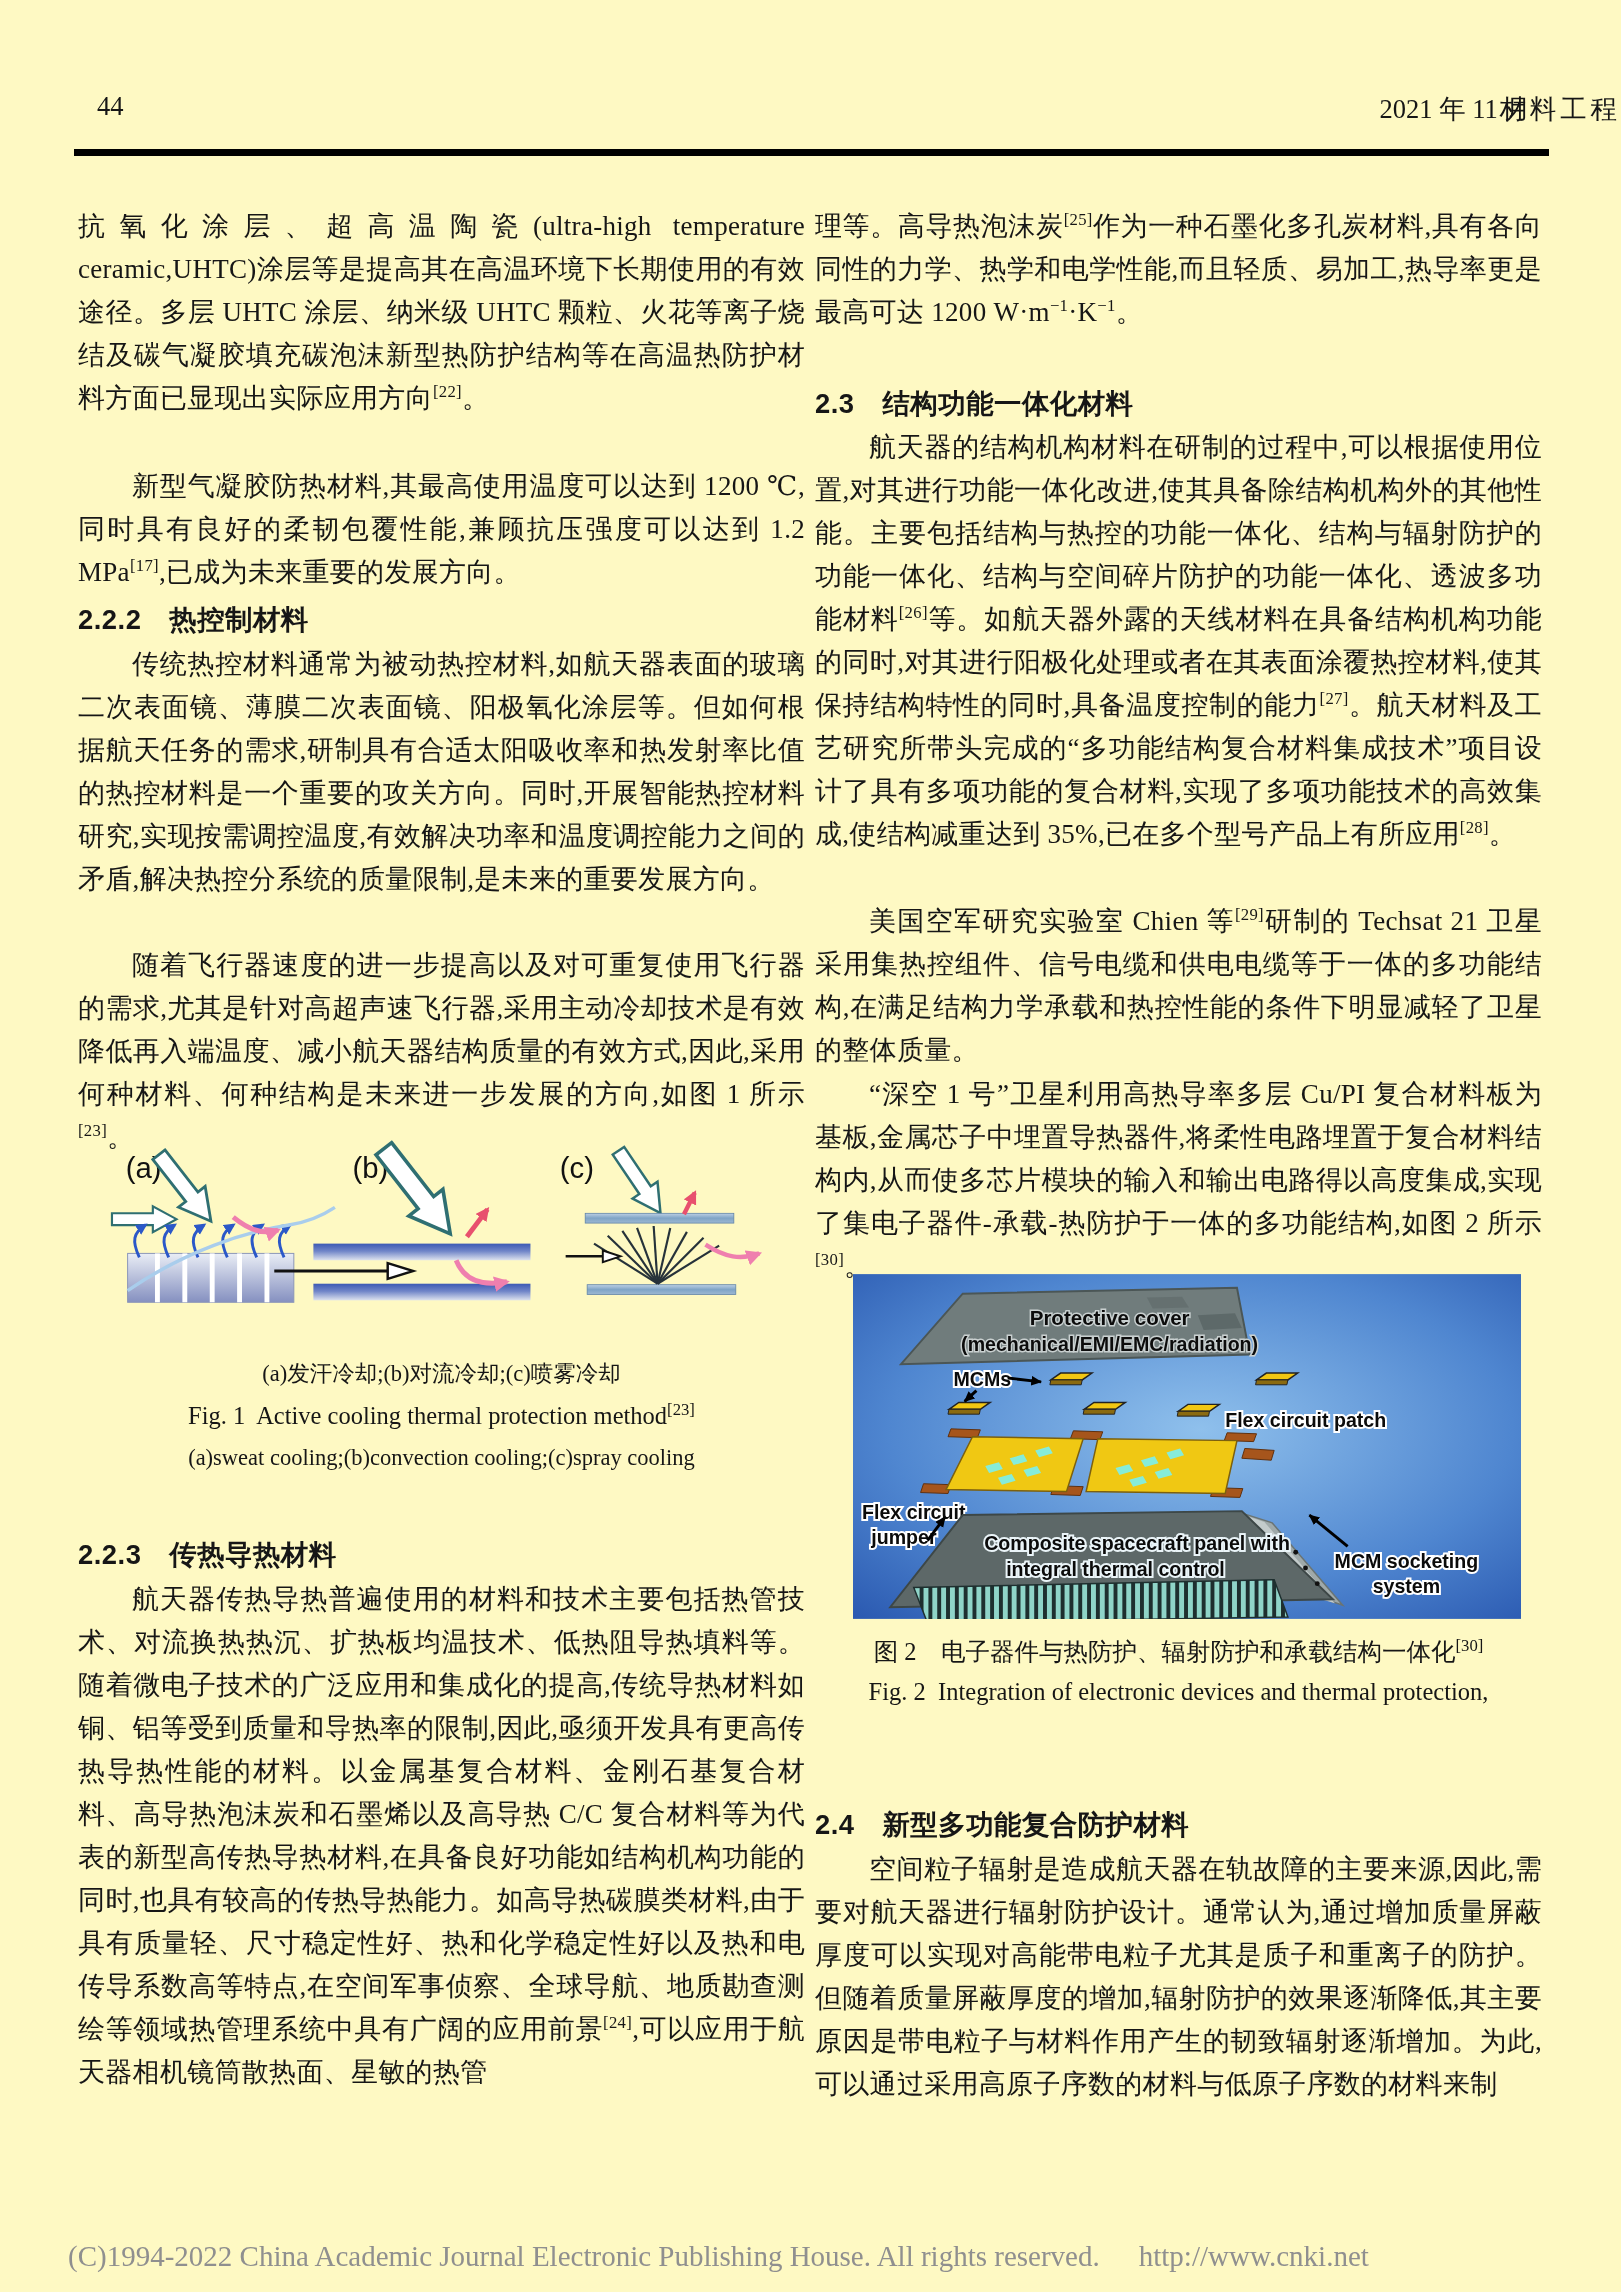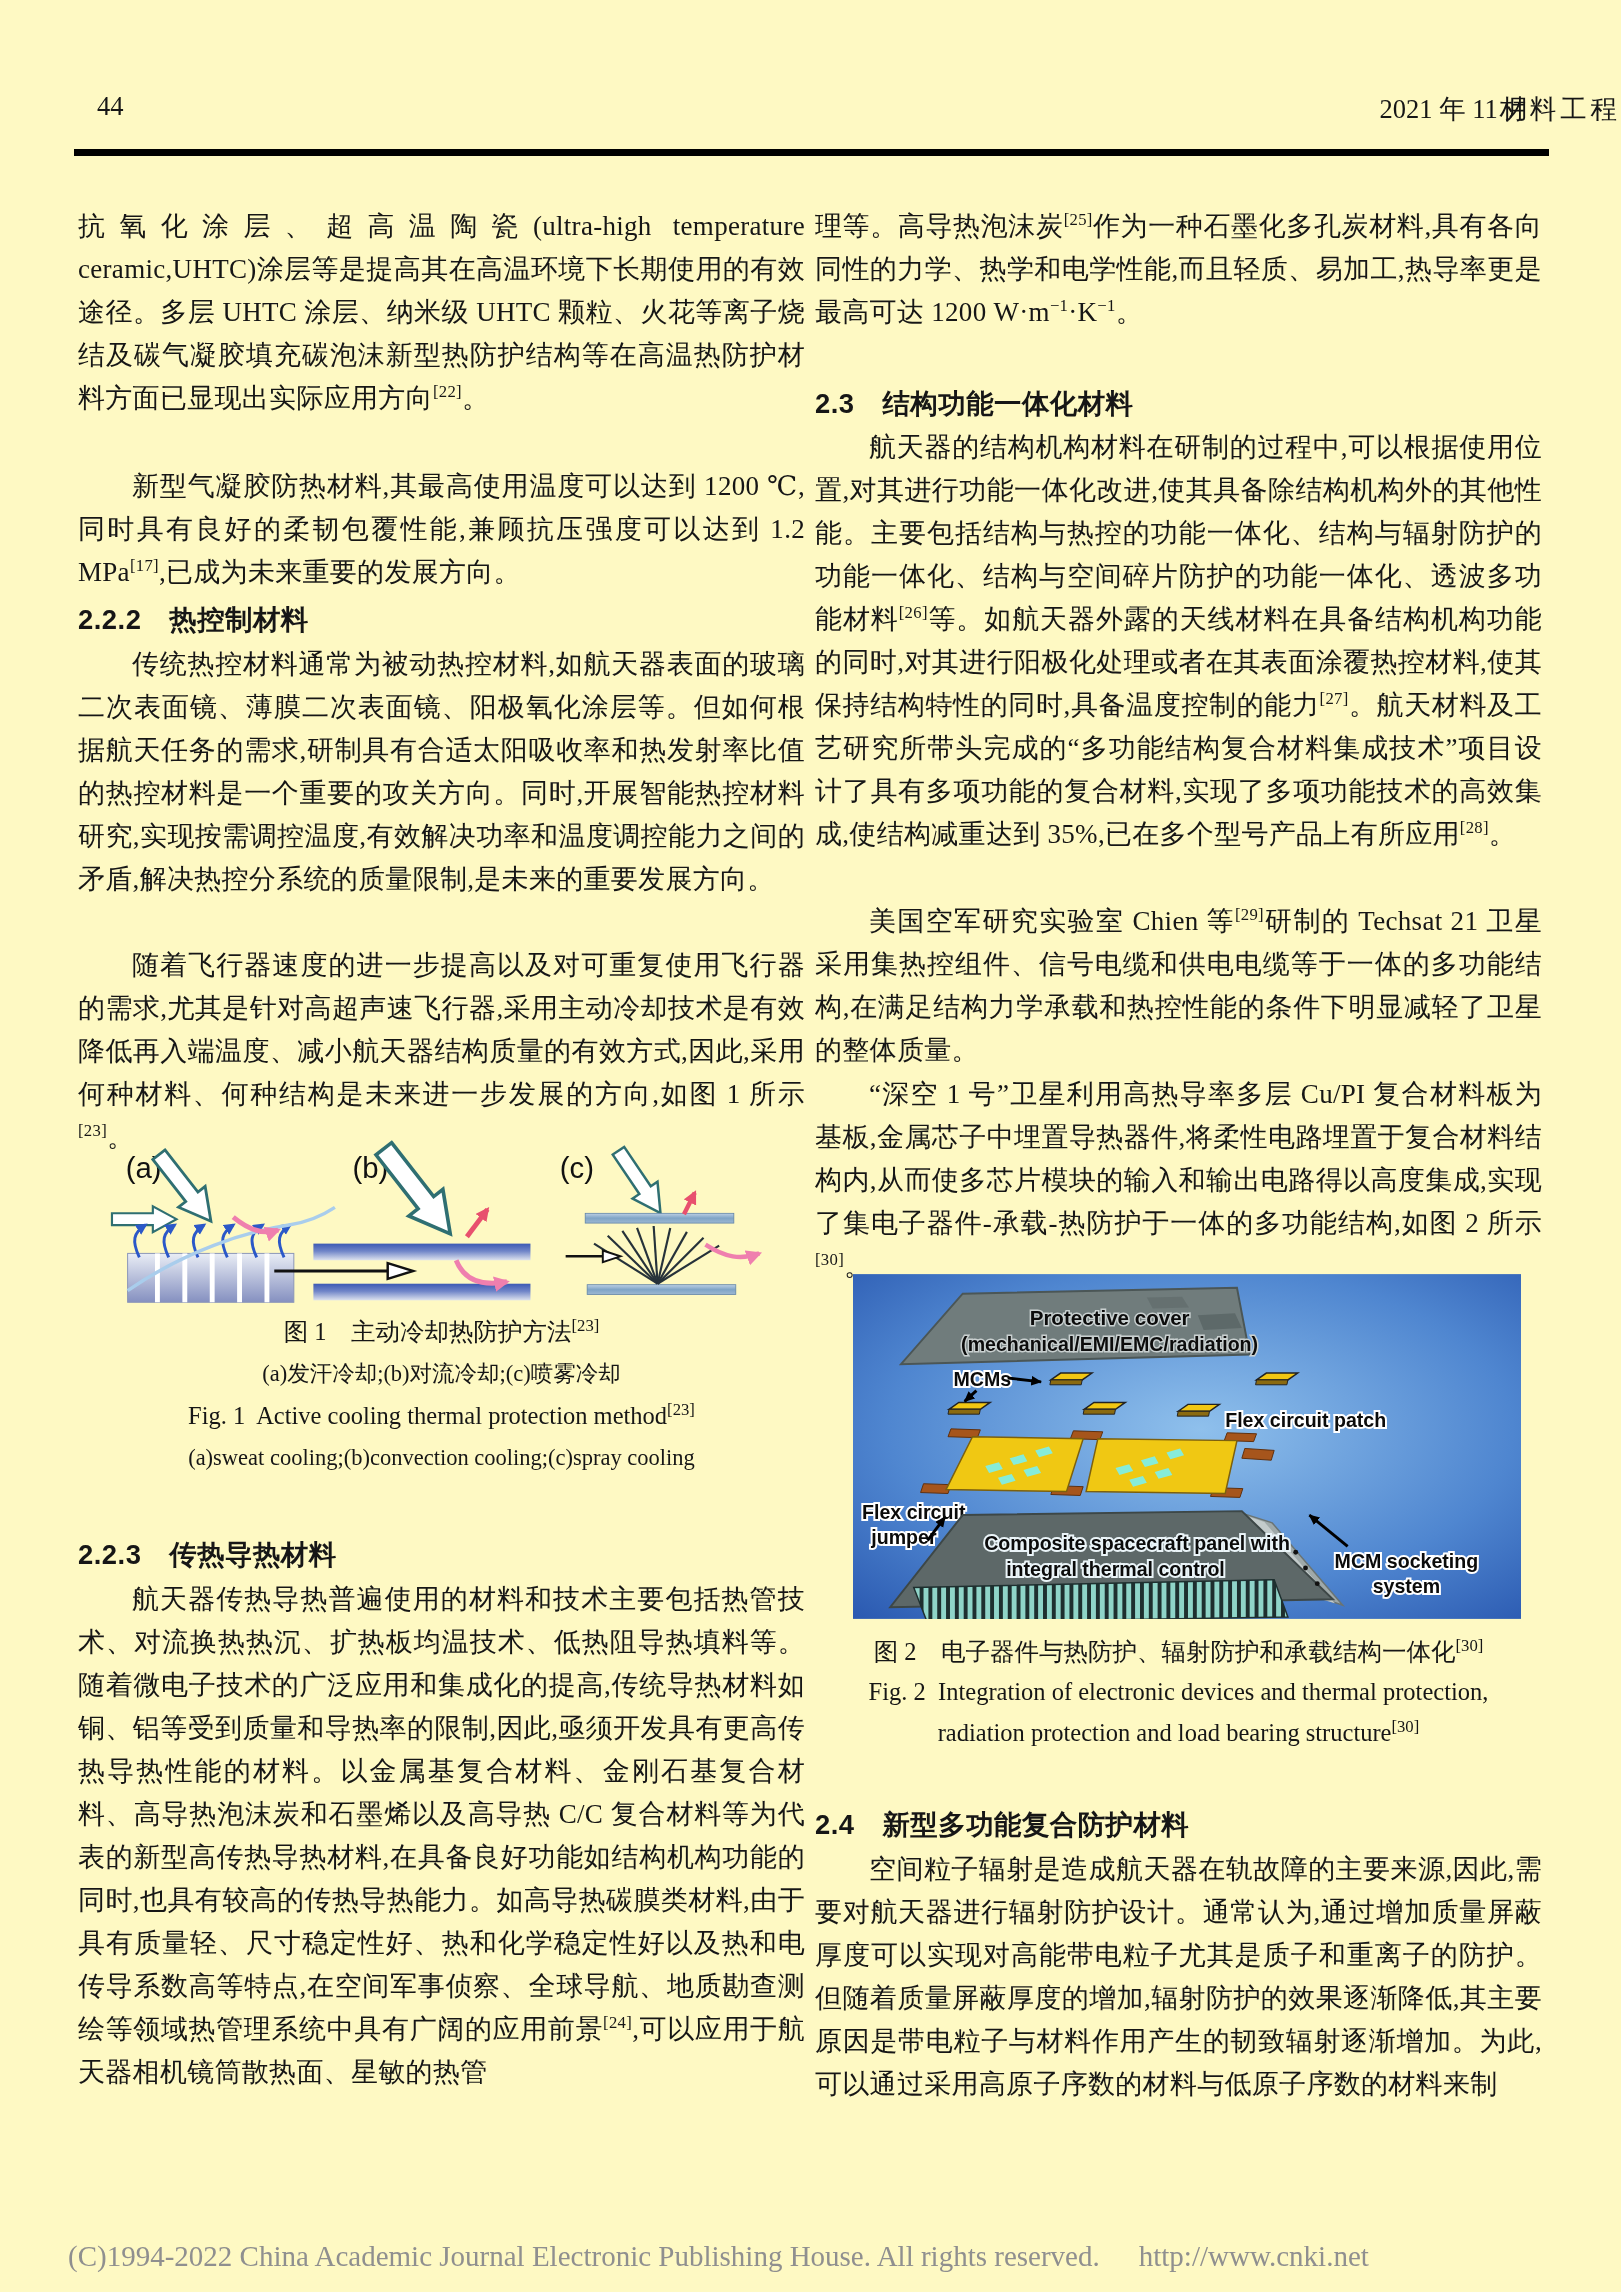--- a/index.html
+++ b/index.html
@@ -130,21 +130,20 @@
             <line x1="592" y1="148" x2="655" y2="109"></line>
           </g>
           <line x1="498" y1="120" x2="536" y2="120" stroke="#111" stroke-width="2.5"></line>
           <polygon points="536,114 554,120 536,126" fill="#fff" stroke="#111" stroke-width="2"></polygon>
           <line x1="619" y1="77" x2="630" y2="55" stroke="#e8506e" stroke-width="4.5" marker-end="url(#m-red)"></line>
           <path d="M641,108 C661,121 677,124 696,117" stroke="#ef7fae" stroke-width="4.5" fill="none" marker-end="url(#m-pink)"></path>
         </g>
       </svg>
     </div>
 
-    <div class="cap" style="top:1315px"><span>图 1　主动冷却热防护方法</span><sup>[23]</sup></div>
     <div class="cap cap-s" style="top:1358px">(a)发汗冷却;(b)对流冷却;(c)喷雾冷却</div>
     <div class="cap" style="top:1402px"><span>Fig. 1  Active cooling thermal protection method</span><sup>[23]</sup></div>
     <div class="cap cap-s" style="top:1445px">(a)sweat cooling;(b)convection cooling;(c)spray cooling</div>
 
     <h3 class="sec" style="top:1506px">2.2.3　传热导热材料</h3>
     <p class="blk ind" style="top:1551px"><span>航天器传热导热普遍使用的材料和技术主要包括热管技术、对流换热热沉、扩热板均温技术、低热阻导热填料等。随着微电子技术的广泛应用和集成化的提高,传统导热材料如铜、铝等受到质量和导热率的限制,因此,亟须开发具有更高传热导热性能的材料。以金属基复合材料、金刚石基复合材料、高导热泡沫炭和石墨烯以及高导热 C/C 复合材料等为代表的新型高传热导热材料,在具备良好功能如结构机构功能的同时,也具有较高的传热导热能力。如高导热碳膜类材料,由于具有质量轻、尺寸稳定性好、热和化学稳定性好以及热和电传导系数高等特点,在空间军事侦察、全球导航、地质勘查测绘等领域热管理系统中具有广阔的应用前景</span><sup>[24]</sup><span>,可以应用于航天器相机镜筒散热面、星敏的热管</span></p>
   </div>
 
   <div class="col col-right">
     <p class="blk" style="top:178px"><span>理等。高导热泡沫炭</span><sup>[25]</sup><span>作为一种石墨化多孔炭材料,具有各向同性的力学、热学和电学性能,而且轻质、易加工,热导率更是最高可达 1200 W·m</span><sup>−1</sup><span>·K</span><sup>−1</sup><span>。</span></p>
@@ -240,21 +239,20 @@
             <circle cx="474" cy="316" r="2.5" fill="#111"></circle>
             <circle cx="452" cy="284" r="2.5" fill="#111"></circle>
           <text x="290" y="282" font-size="20" font-weight="bold" fill="#0b0b0b" text-anchor="middle" stroke="#eaf4f8" stroke-width="4" paint-order="stroke">Composite spacecraft panel with</text>
           <text x="268" y="308" font-size="20" font-weight="bold" fill="#0b0b0b" text-anchor="middle" stroke="#eaf4f8" stroke-width="4" paint-order="stroke">integral thermal control</text>
         </g>
       </svg>
     </div>
 
     <div class="cap" style="top:1635px"><span>图 2　电子器件与热防护、辐射防护和承载结构一体化</span><sup>[30]</sup></div>
     <div class="cap" style="top:1678px">Fig. 2  Integration of electronic devices and thermal protection,</div>
-    <div class="cap" style="top:1719px"><span>radiation protection and load bearing structure</span><sup>[30]</sup></div>
 
     <h3 class="sec" style="top:1776px">2.4　新型多功能复合防护材料</h3>
     <p class="blk ind" style="top:1821px"><span>空间粒子辐射是造成航天器在轨故障的主要来源,因此,需要对航天器进行辐射防护设计。通常认为,通过增加质量屏蔽厚度可以实现对高能带电粒子尤其是质子和重离子的防护。但随着质量屏蔽厚度的增加,辐射防护的效果逐渐降低,其主要原因是带电粒子与材料作用产生的韧致辐射逐渐增加。为此,可以通过采用高原子序数的材料与低原子序数的材料来制</span></p>
   </div>
 
   <div class="footer">
     <span>(C)1994-2022 China Academic Journal Electronic Publishing House. All rights reserved.</span><span class="url">http://www.cnki.net</span>
   </div>
 </div>
 

